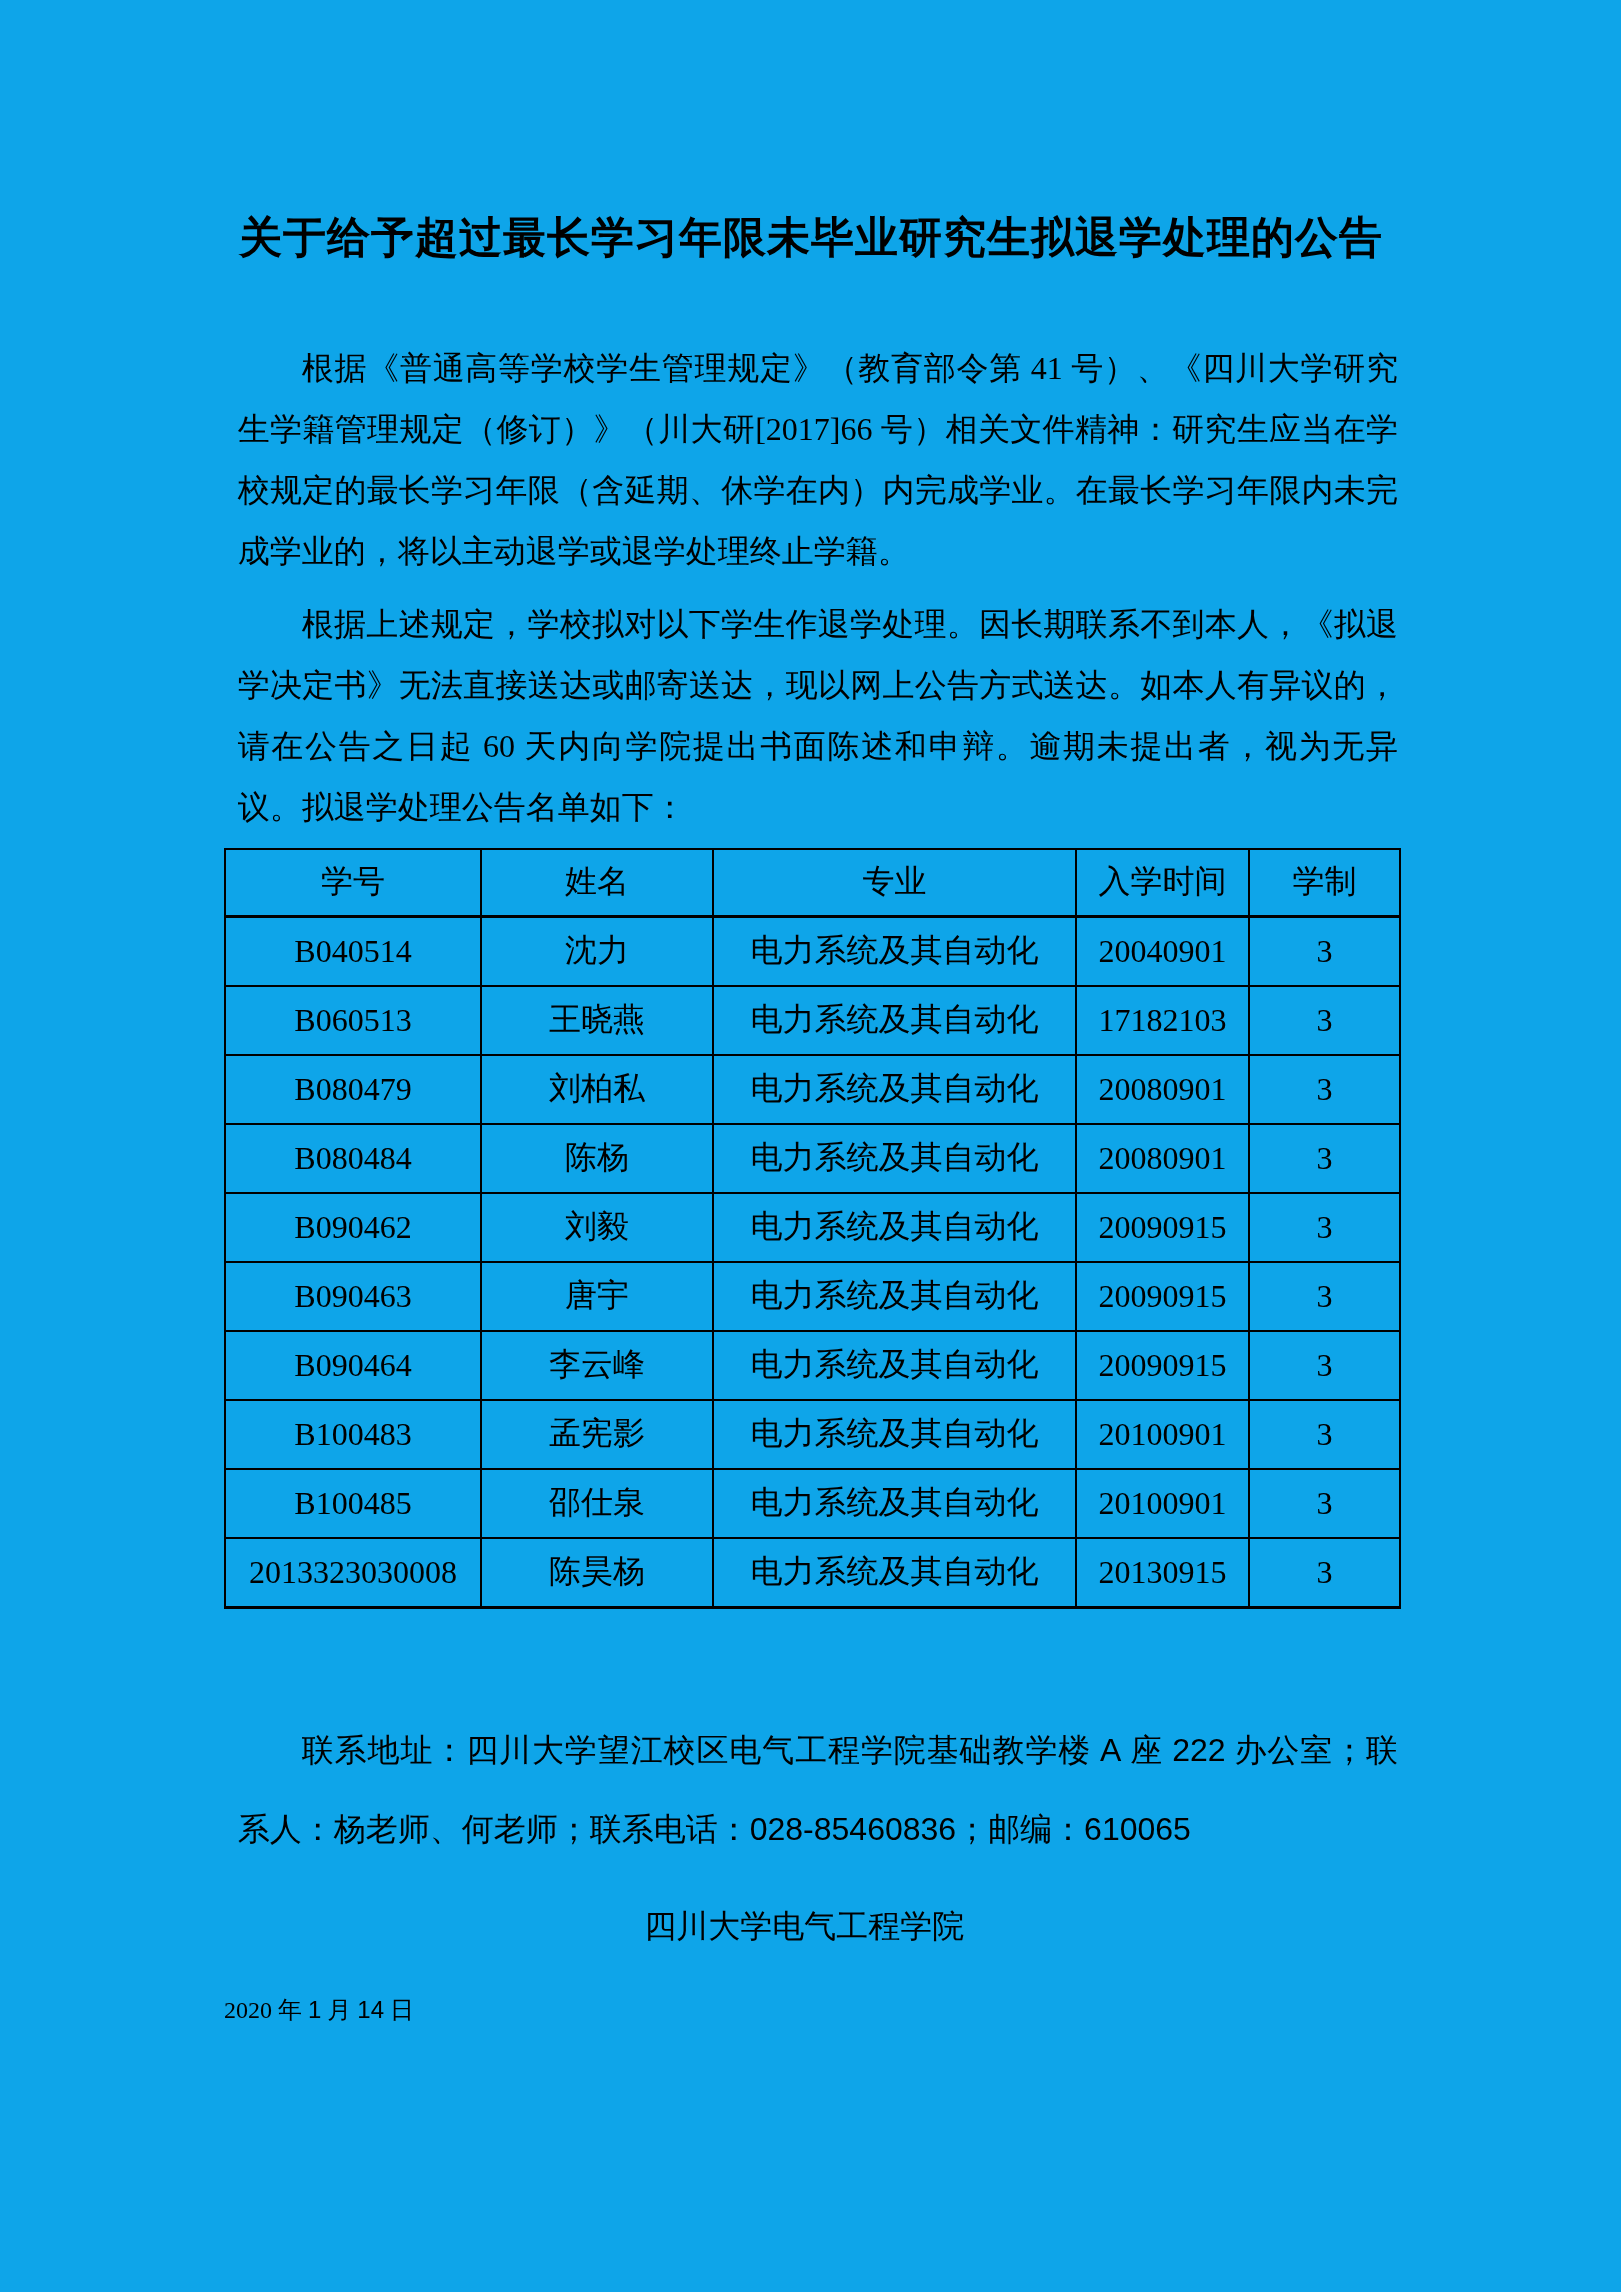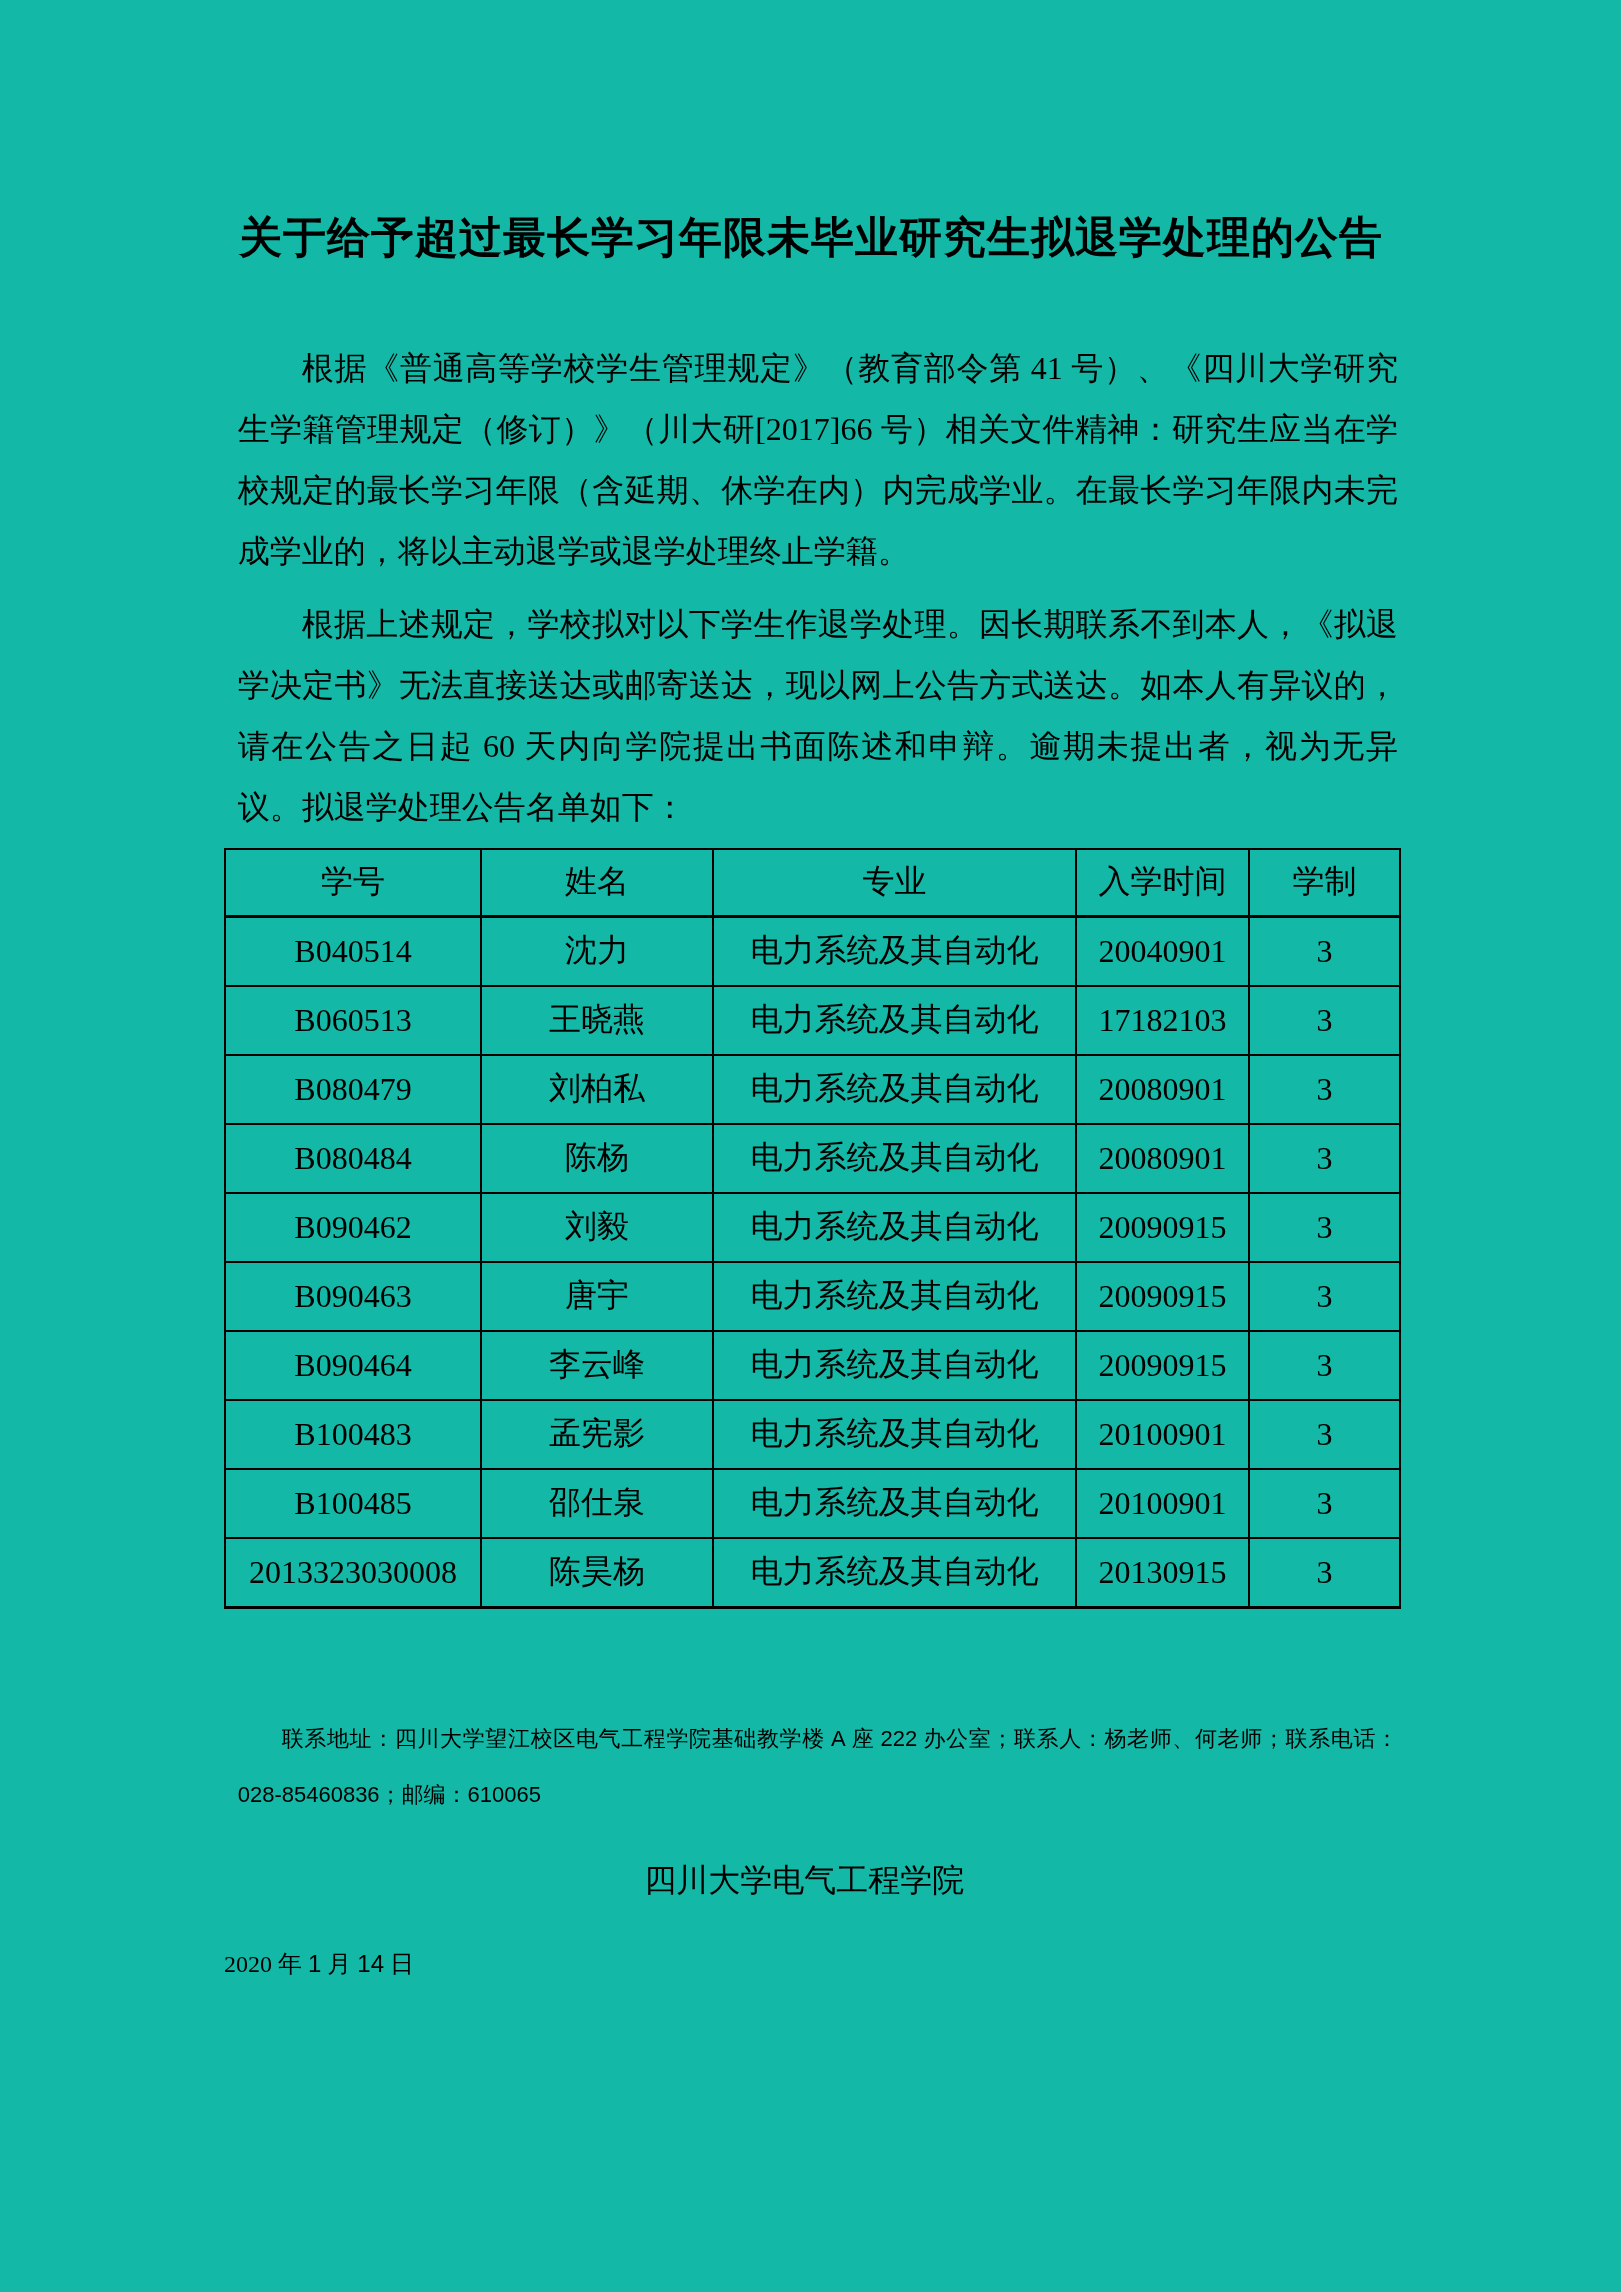--- a/index.html
+++ b/index.html
@@ -1,21 +1,21 @@
 <!DOCTYPE html>
 <html lang="zh"><head>
 <meta charset="utf-8">
 <style>
   html,body{margin:0;padding:0;background:#9e9e9e;}
   .page{
     position:relative;
     width:1621px;
     height:2293px;
     margin:0 auto;
-    background:#14b8a6;
+    background:#0ea5e9;
     color:#000000;
     font-family:"Liberation Serif","DejaVu Serif",serif;
     overflow:hidden;
   }
   .content{
     position:absolute;
     left:224px;
     top:0;
     width:1174px;
   }
@@ -65,22 +65,22 @@
     font-size:32px;
     border-bottom:3.9px solid #000;
     font-family:"Liberation Serif","DejaVu Serif",serif;
   }
   table.roster tbody td{height:67px;font-size:32px;border-radius:23px;}
   td.c0, td.c3, td.c4{font-family:"Liberation Serif","DejaVu Serif",serif;}
   td.c1{font-family:"Liberation Serif","DejaVu Serif",serif;}
   td.c2{font-family:"Liberation Sans","DejaVu Sans",sans-serif;font-size:32px;}
   .contact{
     margin:102px 0 0 0;
-    font-size:22px;
-    line-height:56px;
+    font-size:32px;
+    line-height:79px;
     text-align:justify;
     text-indent:2em;
     padding-left:13.7px;
   }
   .sig{
     margin:27.4px 0 0 0;
     font-size:32px;
     line-height:61px;
     text-align:center;
     padding-right:13.7px;

